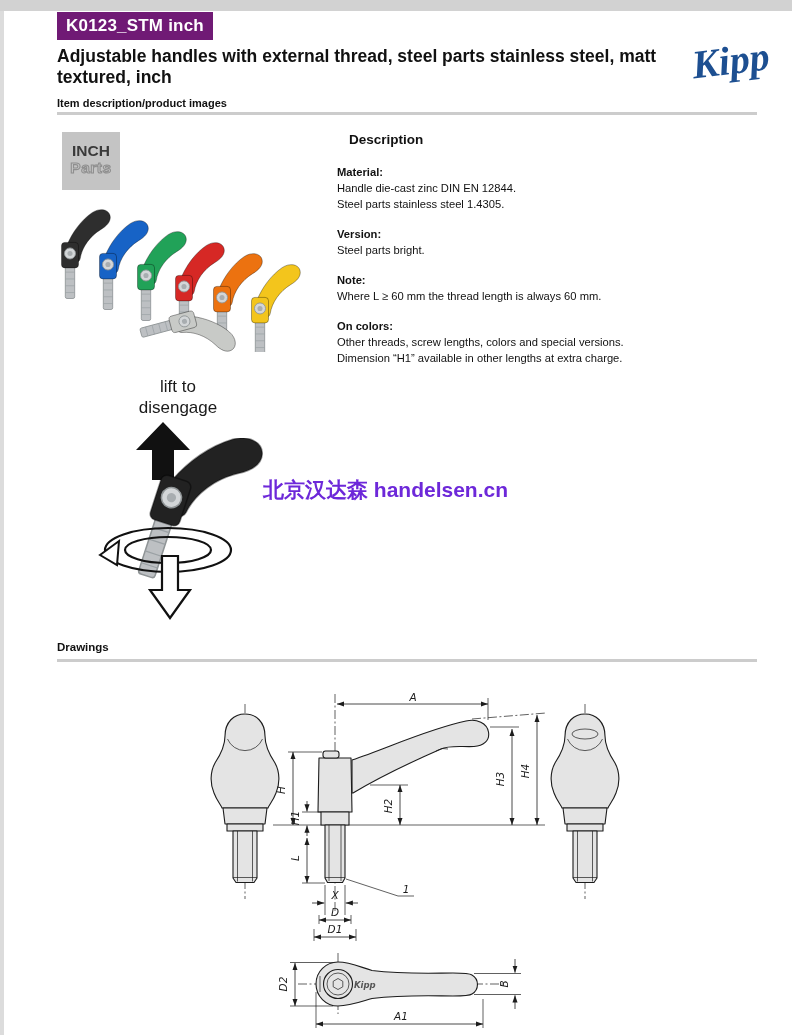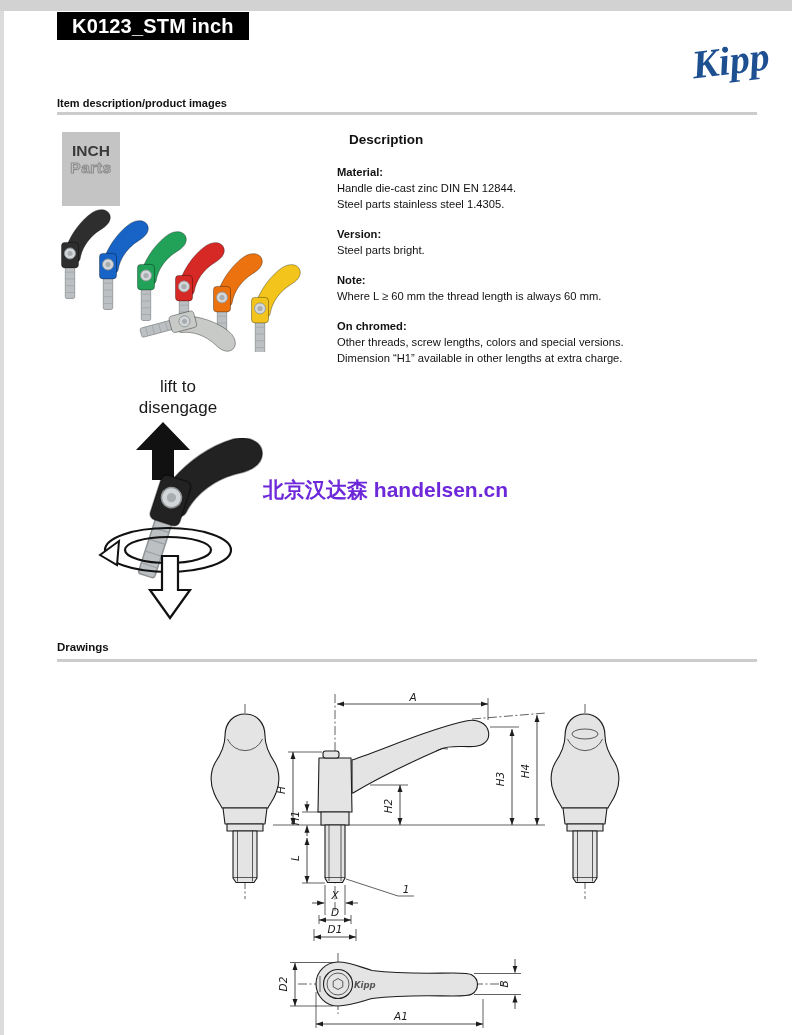--- a/index.html
+++ b/index.html
@@ -3,29 +3,29 @@
 <meta charset="utf-8">
 <style>
   html,body{margin:0;padding:0;background:#eee;}
   #page{position:relative;width:792px;height:1035px;background:#fff;overflow:hidden;
         font-family:"Liberation Sans",sans-serif;color:#111;}
   .abs{position:absolute;}
   
   #top-band{left:0;top:0;width:792px;height:11px;background:#d2d2d2;}
   #left-band{left:0;top:11px;width:4px;height:1024px;background:#dcdcdc;}
   
-  #code-badge{left:57px;top:12px;height:28px;background:#000000;color:#fff;
-              font-size:20px;font-weight:bold;line-height:28px;padding:0 15px;letter-spacing:.2px;}
+  #code-badge{left:57px;top:12px;height:28px;background:#701a75;color:#fff;
+              font-size:17px;font-weight:bold;line-height:28px;padding:0 9px;letter-spacing:.2px;}
   #kipp-logo{left:690px;top:30px;width:80px;height:64px;}
   #page-title{left:57px;top:46px;width:620px;font-size:17.5px;font-weight:bold;line-height:21px;}
   #section-label{left:57px;top:97px;font-size:11px;font-weight:bold;}
   .rule{height:3px;background:#ccc;}
   #rule1{left:57px;top:112px;width:700px;}
   
-  #inch-badge{left:62px;top:132px;width:58px;height:74px;background:#c4c4c4;
+  #inch-badge{left:62px;top:132px;width:58px;height:58px;background:#c4c4c4;
               font-weight:bold;font-size:15.5px;line-height:17px;padding-top:10px;box-sizing:border-box;
               text-align:center;color:#3a3a3a;}
   #inch-badge .outline{color:transparent;-webkit-text-stroke:1.1px #8f8f8f;letter-spacing:.5px;}
   #handles-svg{left:52px;top:192px;}
   #lift-caption{left:88px;top:376px;width:180px;text-align:center;font-size:17px;line-height:21px;color:#1a1a1a;}
   #up-arrow-svg{left:133px;top:420px;}
   #rotate-svg{left:92px;top:438px;}
   #watermark{left:263px;top:476px;font-size:21px;font-weight:bold;color:#6d28d9;white-space:nowrap;}
   
   #desc{left:337px;top:132px;width:425px;}
@@ -51,20 +51,21 @@
 <div id="page">
   <div class="abs" id="top-band"></div>
   <div class="abs" id="left-band"></div>
 
   <div class="abs" id="code-badge">K0123_STM inch</div>
   <div class="abs" id="kipp-logo">
     <svg width="80" height="64" viewBox="0 0 80 64">
       <text x="2" y="44" class="kipptxt" transform="rotate(-7 40 32)">Kipp</text>
     </svg>
   </div>
+  <div class="abs" id="page-title">Adjustable handles with external thread, steel parts stainless steel, matt textured, inch</div>
   <div class="abs" id="section-label">Item description/product images</div>
   <div class="abs rule" id="rule1"></div>
 
   <div class="abs" id="inch-badge">
     <div>INCH</div>
     <div class="outline">Parts</div>
   </div>
 
   <svg class="abs" id="handles-svg" width="250" height="160" viewBox="0 0 250 160">
     <defs>
@@ -114,21 +115,21 @@
     </div>
     <div class="blk">
       <div class="blk-label">Version:</div>
       <div>Steel parts bright.</div>
     </div>
     <div class="blk">
       <div class="blk-label">Note:</div>
       <div>Where L ≥ 60 mm the thread length is always 60 mm.</div>
     </div>
     <div class="blk">
-      <div class="blk-label">On chromed:</div>
+      <div class="blk-label">On colors:</div>
       <div>Other threads, screw lengths, colors and special versions.</div>
       <div>Dimension “H1” available in other lengths at extra charge.</div>
     </div>
   </div>
 
   <div class="abs" id="drawings-h">Drawings</div>
   <div class="abs rule" id="rule2"></div>
 
   <svg class="abs" id="drawing-svg" width="560" height="363" viewBox="0 0 560 363">
     <defs>

